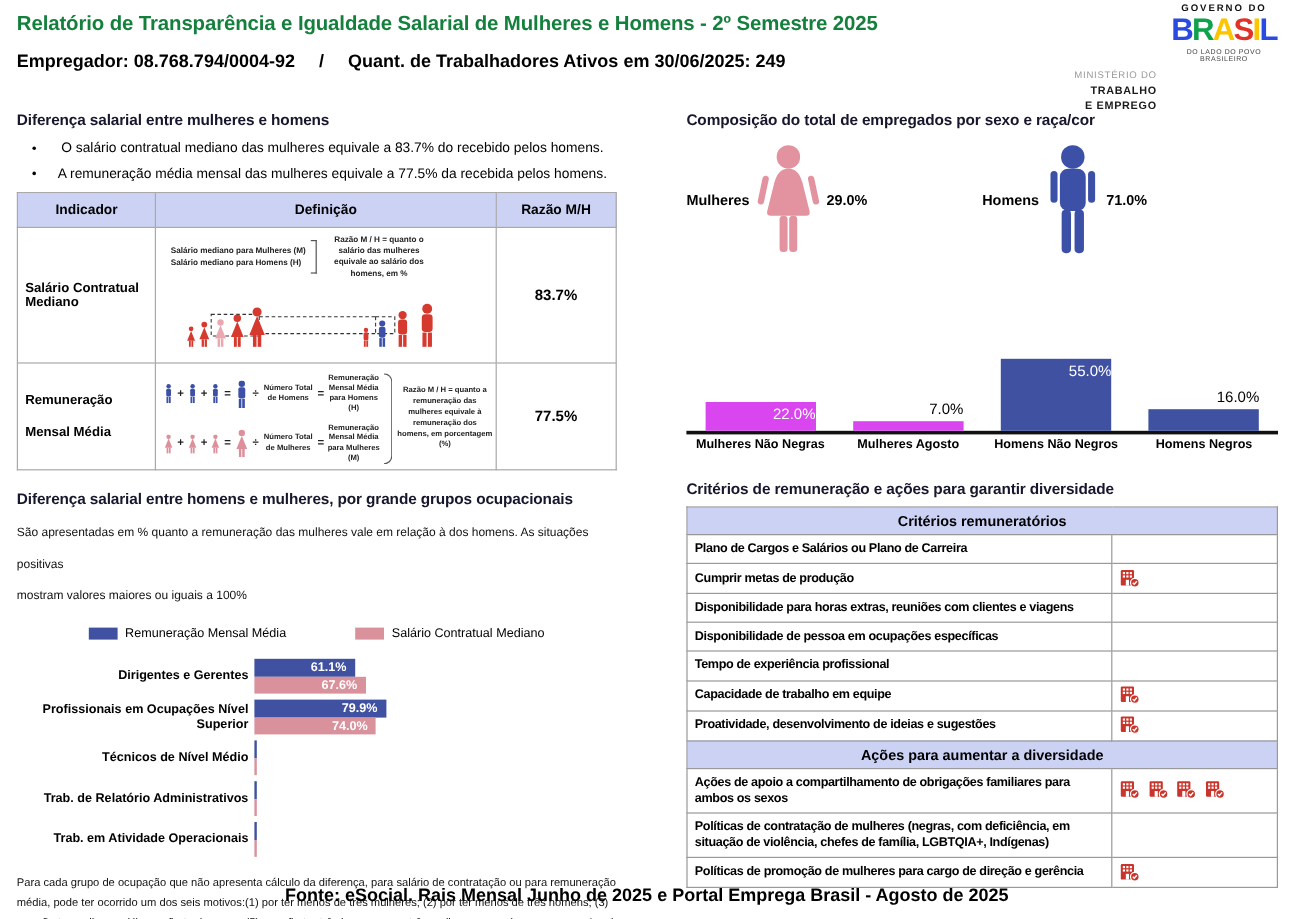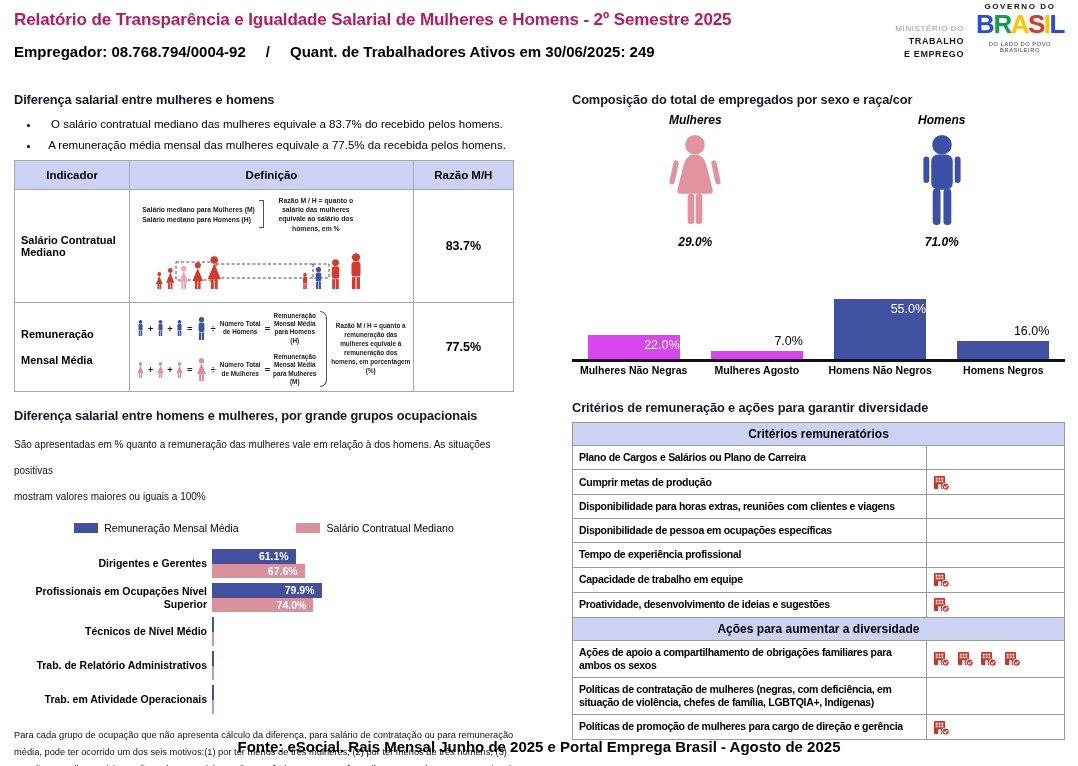--- a/index.html
+++ b/index.html
@@ -1,25 +1,25 @@
 <!DOCTYPE html>
 <html><head>
 <meta charset="utf-8">
 <style>
   * { margin:0; padding:0; box-sizing:border-box; }
   body { font-family:"Liberation Sans", sans-serif; background:#fff; }
   .page { position:relative; width:1078px; height:766px; background:#fff; color:#000; overflow:hidden; }
 
   
   .hdr { position:absolute; left:14px; top:10px; width:845px; }
-  .hdr h1 { font-size:17px; font-weight:bold; color:#be185d; letter-spacing:-0.1px; }
+  .hdr h1 { font-size:17px; font-weight:bold; color:#15803d; letter-spacing:-0.1px; }
   .hdr .sub { margin-top:13px; font-size:15px; font-weight:bold; display:flex; gap:20px; align-items:baseline; }
 
   .ministry { position:absolute; right:114px; top:24px; text-align:right; }
-  .ministry .m1 { font-size:8px; color:#9a9a9a; letter-spacing:0.6px; }
+  .ministry .m1 { font-size:8px; color:#9a9a9a; letter-spacing:0.6px;margin-top:34px; }
   .ministry .m2 { font-size:9px; font-weight:bold; color:#1a1a1a; letter-spacing:0.6px; margin-top:3px; }
 
   .gov { position:absolute; right:8px; top:2px; width:100px; text-align:center; }
   .gov .gtop { font-size:8px; font-weight:bold; letter-spacing:1.6px; color:#111; }
   .gov .word { font-size:26px; font-weight:bold; letter-spacing:-1.5px; line-height:1.05; }
   .gov .word span { display:inline-block; }
   .lB, .lL { color:#2b4adf; } .lR { color:#0fa14b; } .lA, .lI { color:#fdc500; } .lS { color:#e23227; }
   .gov .gbot { font-size:5.8px; color:#444; letter-spacing:0.5px; margin-top:3px; }
 
   
@@ -65,21 +65,21 @@
   .hrow { display:flex; align-items:center; margin-bottom:5px; }
   .hlabel { width:198px; text-align:right; font-size:10.5px; font-weight:bold; padding-right:5px; line-height:1.15; }
   .hbars { display:flex; flex-direction:column; }
   .hbar { height:14.5px; width:2px; display:flex; justify-content:flex-end; align-items:center; }
   .hb-blue { background:#3f51a0; } .hb-pink { background:#d9919c; }
   .hval { color:#fff; font-weight:bold; font-size:10.5px; padding-right:7px; }
   .footnote { margin-top:13px; font-size:9.3px; line-height:1.85; color:#111; }
 
   
   .figures { display:flex; margin-top:6px; }
-  .fig { width:50%; display:flex; flex-direction:column; align-items:center;font-style:italic; }
+  .fig { width:50%; display:flex; flex-direction:row; align-items:center; }
   .fig-label, .fig-pct { font-size:12px; font-weight:bold; }
   .fig svg { margin:7px 0 9px 0; }
   .vchart { position:absolute; top:184px; left:0; right:0; height:86px; border-bottom:3px solid #111;
             display:flex; align-items:flex-end; }
   .vslot { width:25%; display:flex; justify-content:center; align-items:flex-end; height:100%; }
   .vbar { width:92px; position:relative; }
   .vb-pink { background:#d946ef; } .vb-blue { background:#3f51a0; }
   .vval { position:absolute; left:0; right:0; text-align:right; font-size:12.5px; font-weight:normal; }
   .vval.inside { top:3px; color:#fff; }
   .vval.outside { bottom:100%; margin-bottom:3px; color:#000; }

